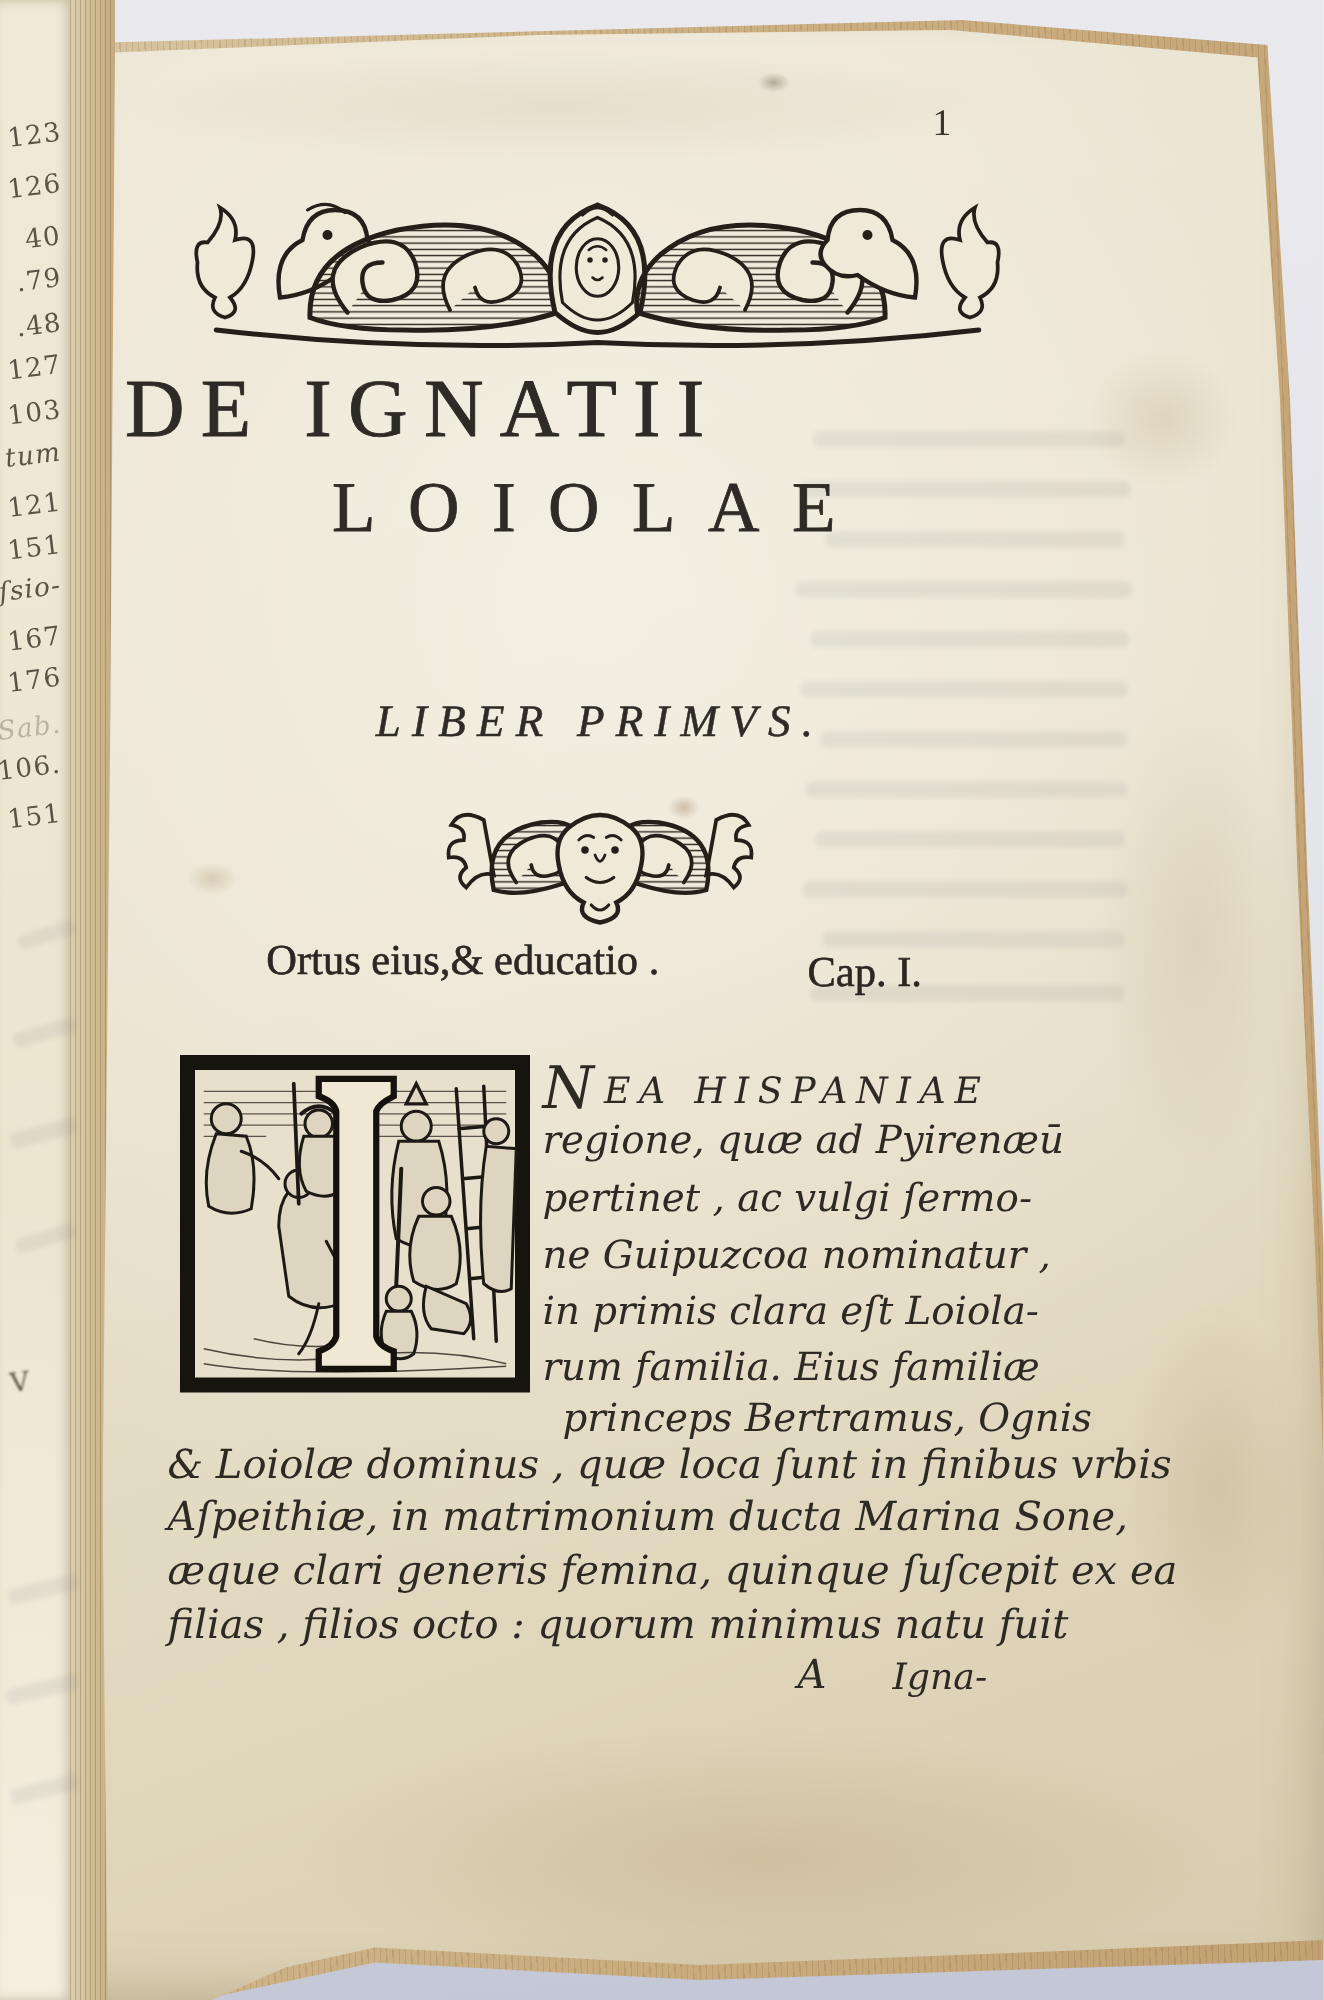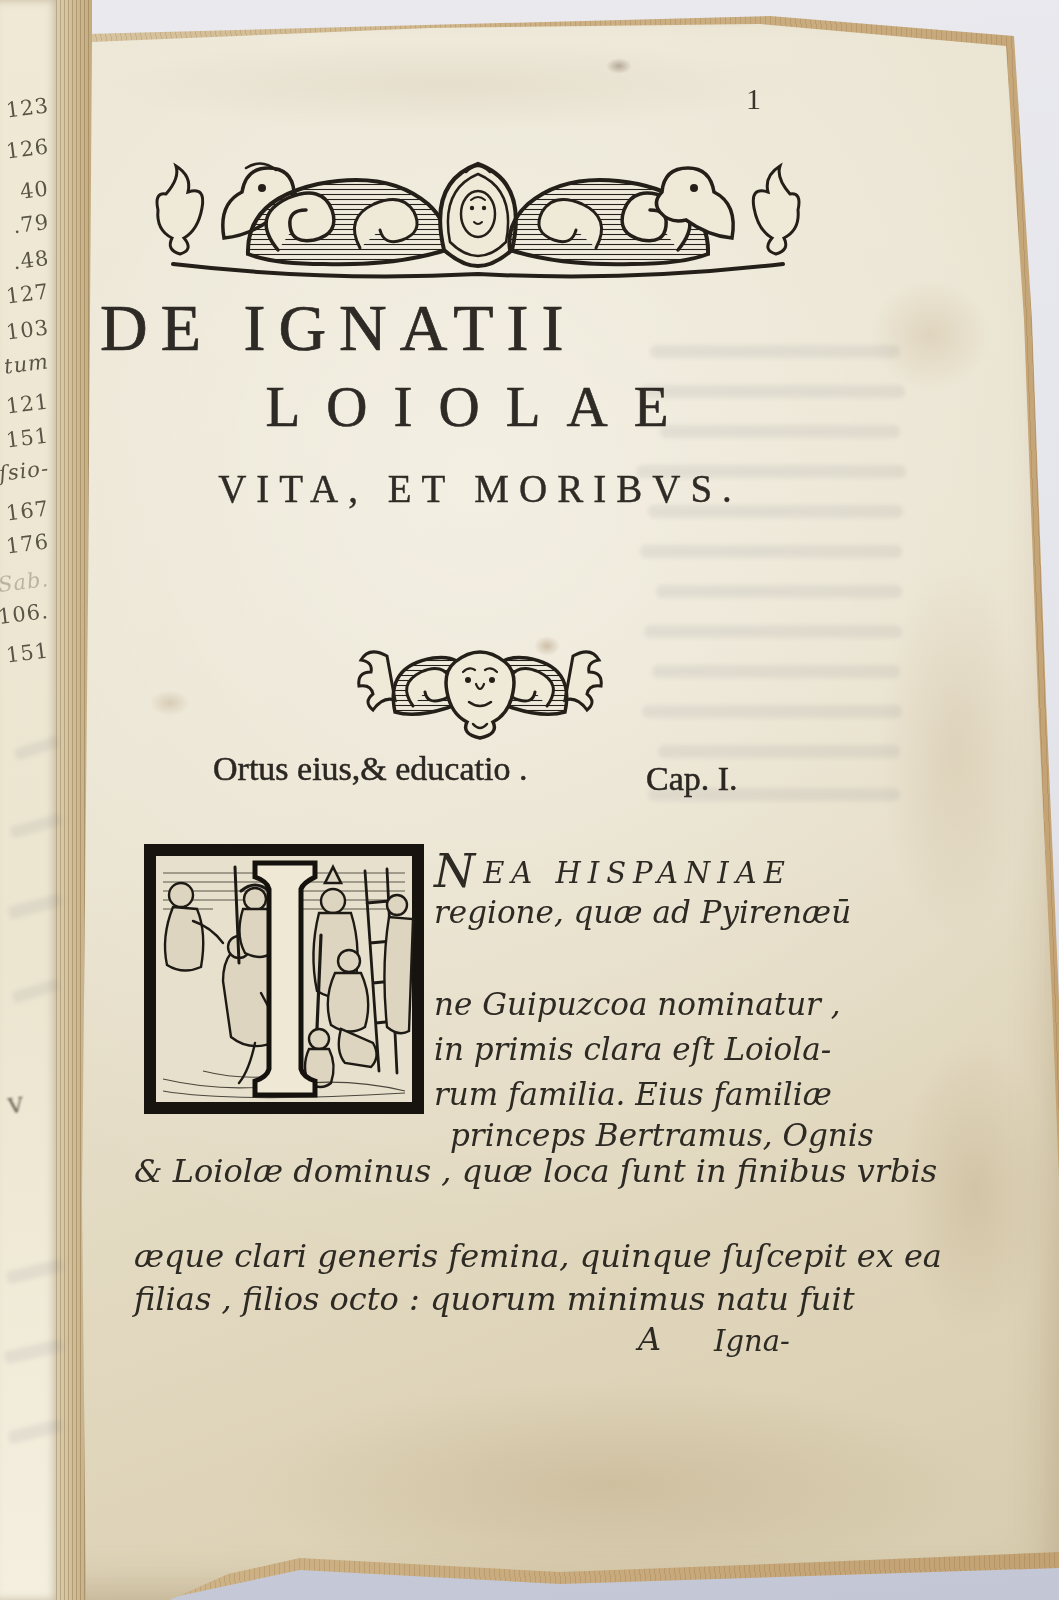--- a/index.html
+++ b/index.html
@@ -216,21 +216,21 @@
         <path d="M604,96 q6,-34 -18,-46 q-4,-24 -26,-24 q-24,0 -26,24 q-10,10 -2,20 q10,12 26,8 q22,16 46,18 z" stroke-width="3.5" fill="#efe9d7"></path>
         <circle cx="566" cy="46" r="4" fill="#242019" stroke="none"></circle>
 
         <path d="M662,52 q-14,-16 -10,-28 q-16,10 -12,26 q-18,-6 -14,16 q4,22 18,30 q-10,12 4,16 q14,-4 8,-16 q16,-8 14,-28 q4,-18 -8,-16 z" stroke-width="3" fill="#efe9d7"></path>
       </g>
     </svg>
   </div>
 
   <div class="abs title1">DE IGNATII</div>
   <div class="abs title2">LOIOLAE</div>
-  <div class="abs title3">VITA, ET MORIBVS.</div>
+  <div class="abs liber">LIBER PRIMVS.</div>
 
   <div class="abs" style="left:355px;top:628px">
     <svg width="250" height="115" viewBox="0 0 250 115">
       <g stroke="#242019" fill="none" stroke-linecap="round">
 
         <path d="M32,28 q-18,-10 -26,4 q12,2 10,12 q-14,0 -12,14 q12,-2 14,8 q-10,8 0,16 q10,-14 22,-10 z" stroke-width="3" fill="#efe9d7"></path>
 
         <path d="M218,28 q18,-10 26,4 q-12,2 -10,12 q14,0 12,14 q-12,-2 -14,8 q10,8 0,16 q-10,-14 -22,-10 z" stroke-width="3" fill="#efe9d7"></path>
 
         <path d="M40,84 Q30,38 78,30 Q110,26 112,52 Q114,74 92,80 Q60,90 40,84 Z" stroke-width="3.5" fill="url(#hx)"></path>
@@ -313,25 +313,27 @@
       <g>
         <path d="M112,20 h60 v14 q-12,6 -14,12 v180 q2,8 14,12 v14 h-60 v-14 q12,-4 14,-12 V46 q-2,-8 -14,-12 z" fill="#efe8d4" stroke="#15120d" stroke-width="5"></path>
       </g>
     </svg>
   </div>
 
   <div class="abs body-it caps-line">
     <span class="bigN">N</span><span>EA HISPANIAE</span>
   </div>
   <div class="abs body-it col-line cl0">regione, quæ ad Pyirenæū</div>
+  <div class="abs body-it col-line cl1">pertinet , ac vulgi ſermo-</div>
   <div class="abs body-it col-line cl2">ne Guipuzcoa nominatur ,</div>
   <div class="abs body-it col-line cl3">in primis clara eſt Loiola-</div>
   <div class="abs body-it col-line cl4">rum familia. Eius familiæ</div>
   <div class="abs body-it col-line cl5">princeps Bertramus, Ognis</div>
 
   <div class="abs body-it full-line fl0">&amp; Loiolæ dominus , quæ loca ſunt in finibus vrbis</div>
+  <div class="abs body-it full-line fl1">Aſpeithiæ, in matrimonium ducta Marina Sone,</div>
   <div class="abs body-it full-line fl2">æque clari generis femina, quinque ſuſcepit ex ea</div>
   <div class="abs body-it full-line fl3">filias , filios octo :  quorum minimus natu fuit</div>
 
   <div class="abs body-it sig">A</div>
   <div class="abs body-it catch">Igna-</div>
 
 </div>
 
 </body></html>

